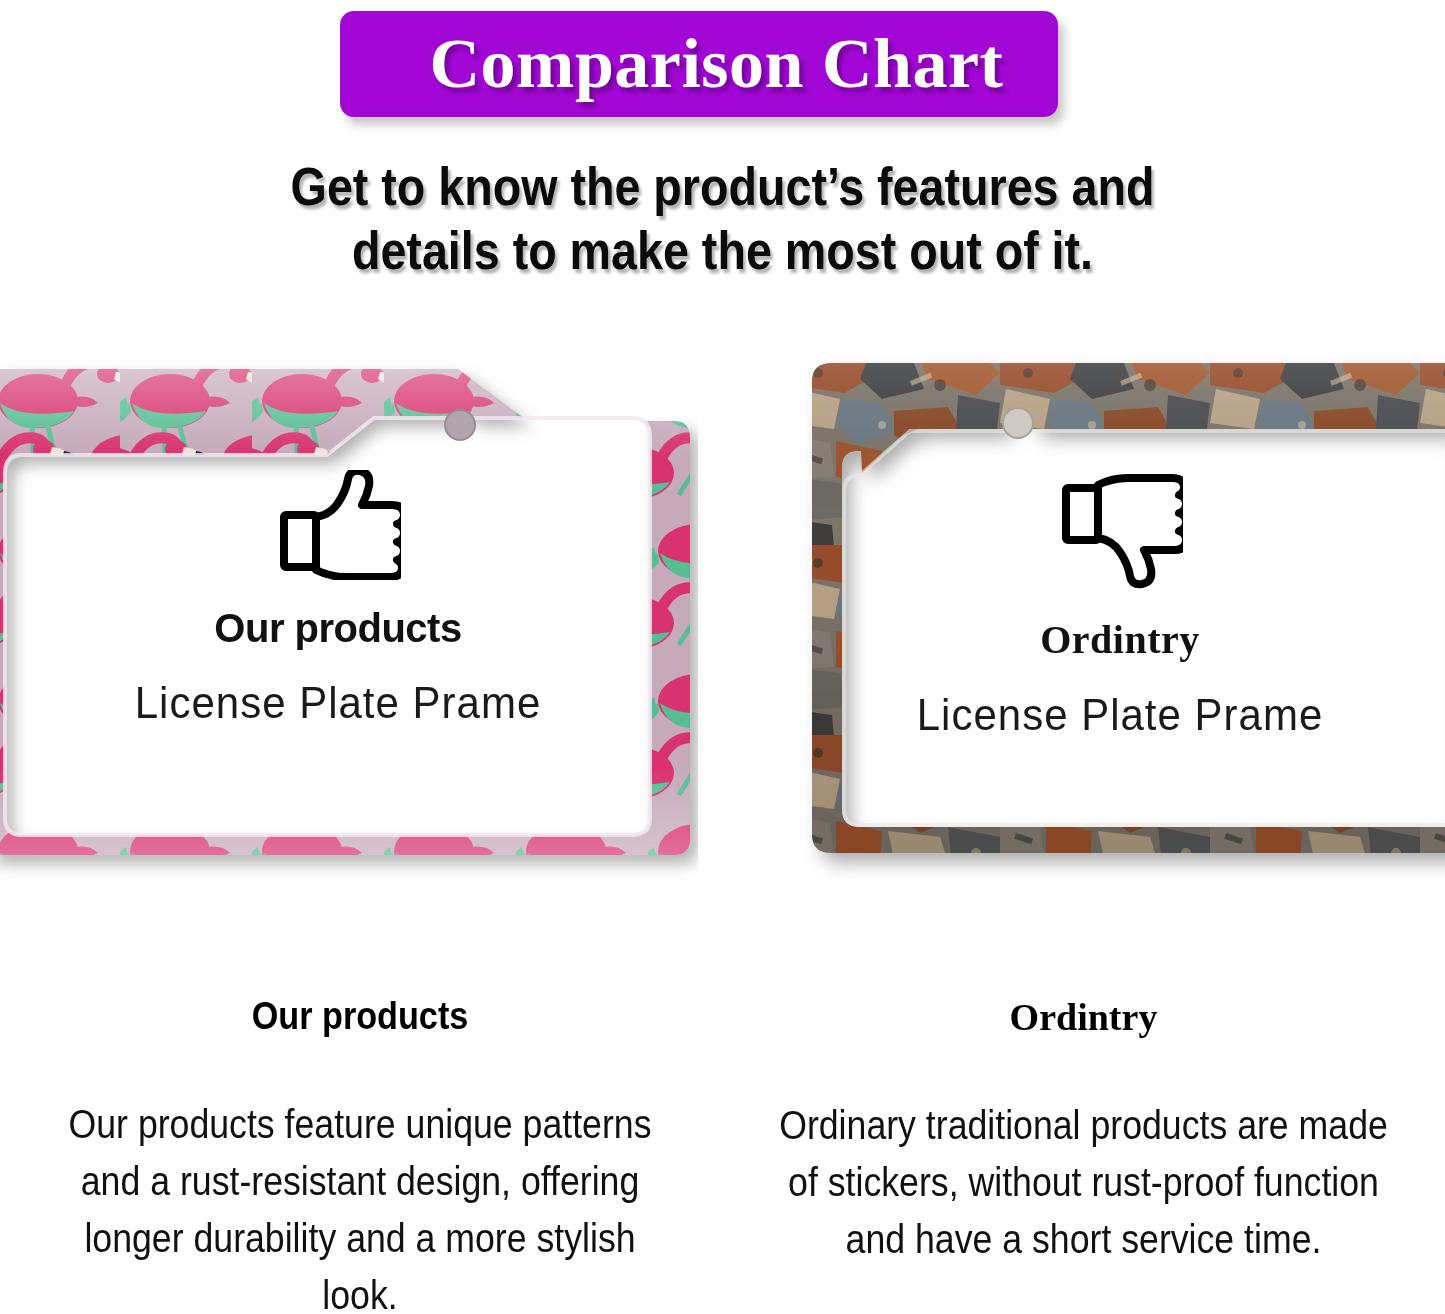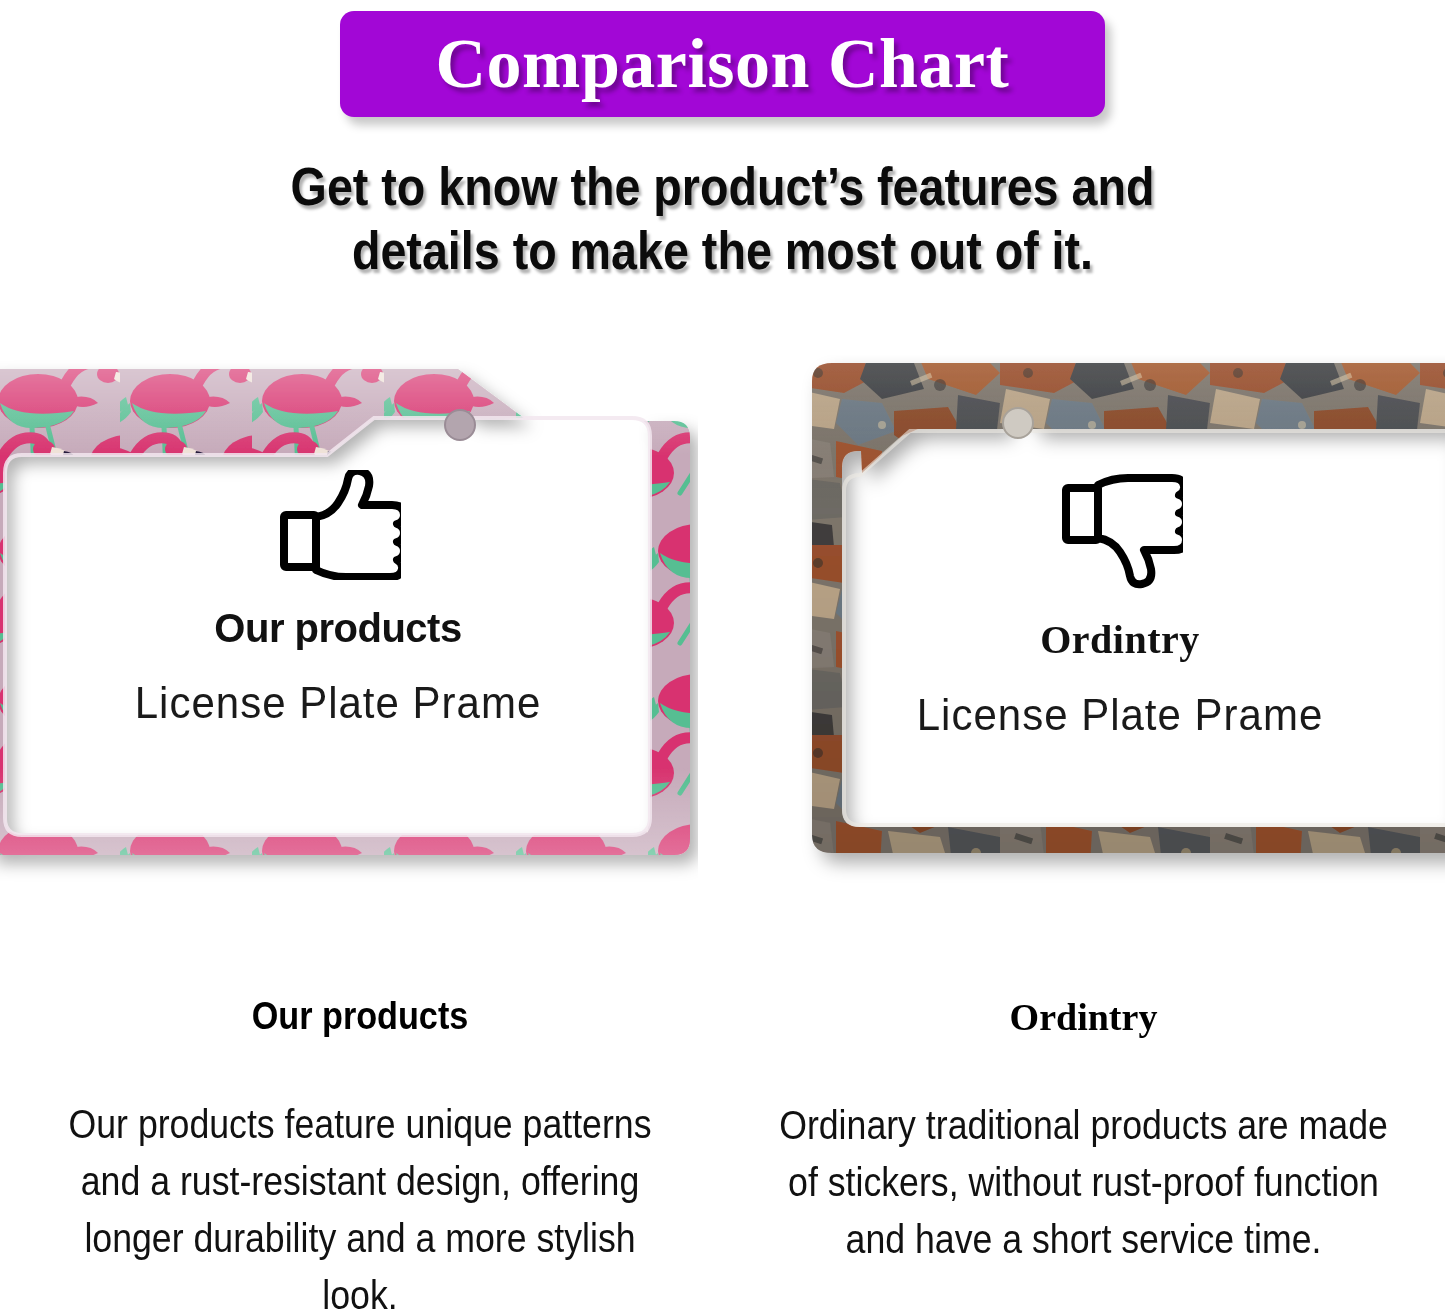--- a/index.html
+++ b/index.html
@@ -6,25 +6,25 @@
   body{
     width:1445px;height:1314px;
     background:#ffffff;
     font-family:"Liberation Sans", sans-serif;
     overflow:hidden;
     position:relative;
   }
 
   
   #title-banner{
-    position:absolute;left:340px;top:11px;width:765px;height:106px;
+    position:absolute;left:340px;top:11px;width:683px;height:106px;
     background:#A207D6;
     border-radius:14px;
     box-shadow:6px 8px 10px rgba(0,0,0,.22);
-    display:flex;align-items:center;justify-content:center;
+    display:flex;align-items:center;justify-content:center;padding-left:35px;
   }
   #title-text{
     font-family:"Liberation Serif", serif;
     font-weight:700;
     font-size:70px;
     color:#ffffff;
     letter-spacing:.5px;
     text-shadow:4px 5px 4px rgba(0,0,0,.30);
     white-space:nowrap;
   }

